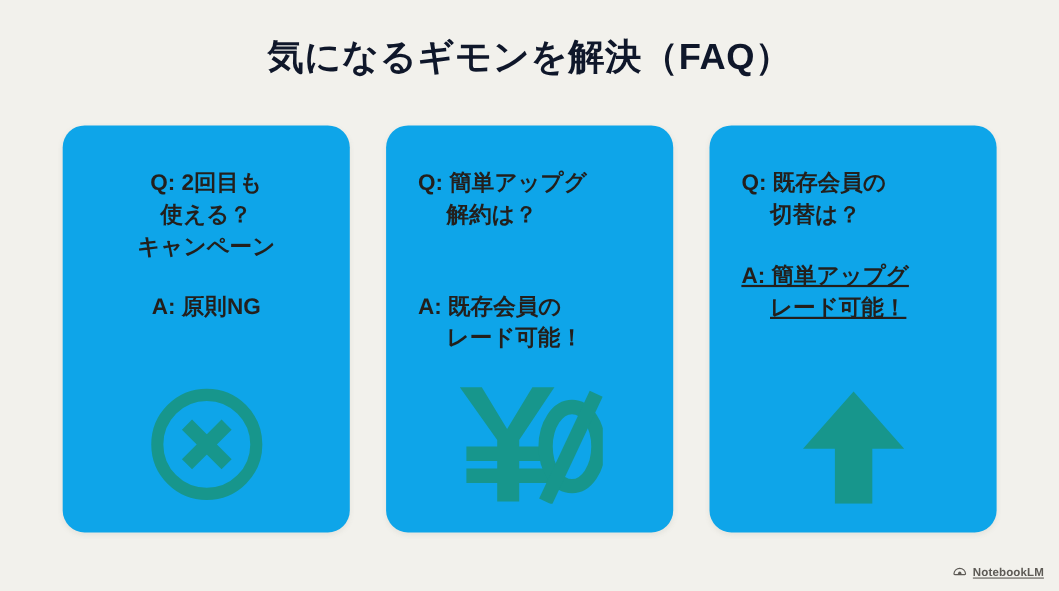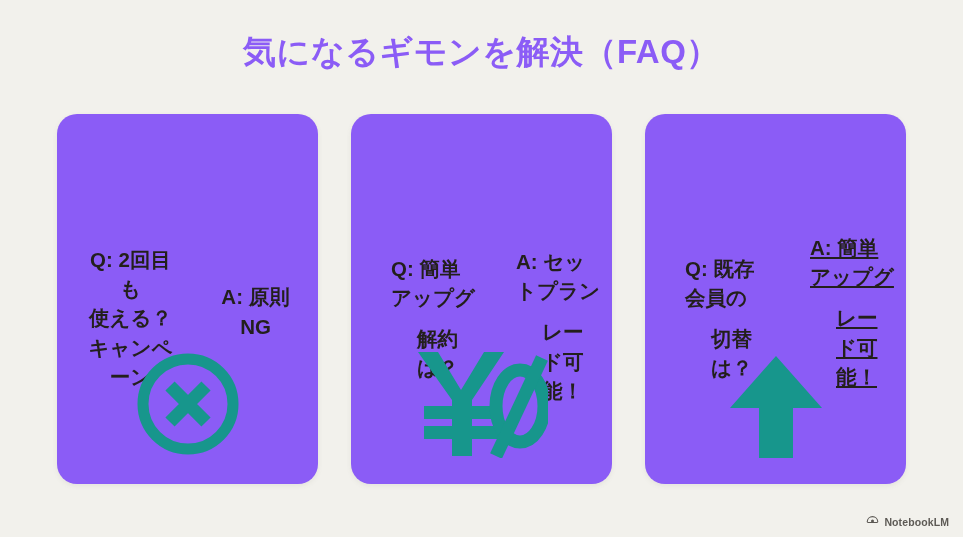--- a/index.html
+++ b/index.html
@@ -27,46 +27,45 @@
   
   #title {
     position: absolute;
     top: 32px;
     left: 0;
     width: 963px;
     text-align: center;
     font-size: 33px;
     font-weight: 700;
     letter-spacing: 0.5px;
-    color: #8b5cf6;
+    color: #0f172a;
     line-height: 1.2;
   }
 
   
   #cards {
     position: absolute;
     top: 114px;
     left: 57px;
     width: 849px;
     height: 370px;
     display: flex;
     justify-content: space-between;
   }
 
   .card {
     width: 261px;
     height: 370px;
-    background: #8b5cf6;
+    background: #0ea5e9;
     border-radius: 20px;
     box-shadow: 0 2px 5px rgba(120,115,100,0.10);
     position: relative;
     display: flex;
-    flex-direction: row;
+    flex-direction: column;
     align-items: center;
-    padding-left: 11px;
   }
 
   .qa-block {
     width: 100%;
     padding: 0 14px;
     color: #231f1c;
     font-weight: 700;
     font-size: 20.5px;
     line-height: 1.42;
   }
@@ -86,21 +85,20 @@
   .card.c2 .qa-block,
   .card.c3 .qa-block {
     text-align: left;
     padding-left: 29px;
     padding-right: 10px;
   }
   .card.c2 .line-indent,
   .card.c3 .line-indent {
     padding-left: 26px;
     display: block;
-    margin-top: 12px;
   }
   .card.c2 .a-text { margin-top: 54px; }
   .card.c3 .a-text { margin-top: 26px; text-decoration: underline; }
 
   .line { display: block; }
 
   
   .icon-wrap {
     position: absolute;
     bottom: 26px;
@@ -113,26 +111,27 @@
   }
 
   .icon-svg { display: block; }
 
   
   #watermark {
     position: absolute;
     right: 14px;
     bottom: 9px;
     display: flex;
-    align-items: flex-end;
+    align-items: flex-start;
     gap: 5px;
     color: #5d5a55;
     font-size: 10.5px;
     font-weight: 700;
     letter-spacing: 0.1px;
+    text-decoration: underline;
   }
   #watermark svg { display: block; }
 </style>
 </head>
 <body>
 
 <div id="slide">
 
   <div id="title">気になるギモンを解決（FAQ）</div>
 
@@ -154,21 +153,21 @@
         </svg>
       </div>
     </div>
 
     <div class="card c2">
       <div class="qa-block q-text">
         <span class="line">Q: 簡単アップグ</span>
         <span class="line line-indent">解約は？</span>
       </div>
       <div class="qa-block a-text">
-        <span class="line">A: セットプラン</span>
+        <span class="line">A: 既存会員の</span>
         <span class="line line-indent">レード可能！</span>
       </div>
       <div class="icon-wrap">
         <svg class="icon-svg" width="132" height="112" viewBox="0 0 132 112">
 
           <g fill="#17968c">
             <polygon points="2,6 22,6 45,44 68,6 88,6 56,54 56,60 84,60 84,73 56,73 56,80 84,80 84,93 56,93 56,110 36,110 36,93 8,93 8,80 36,80 36,73 8,73 8,60 36,60 36,54"></polygon>
           </g>
 
           <ellipse cx="104" cy="60" rx="24" ry="36" fill="none" stroke="#17968c" stroke-width="13"></ellipse>

